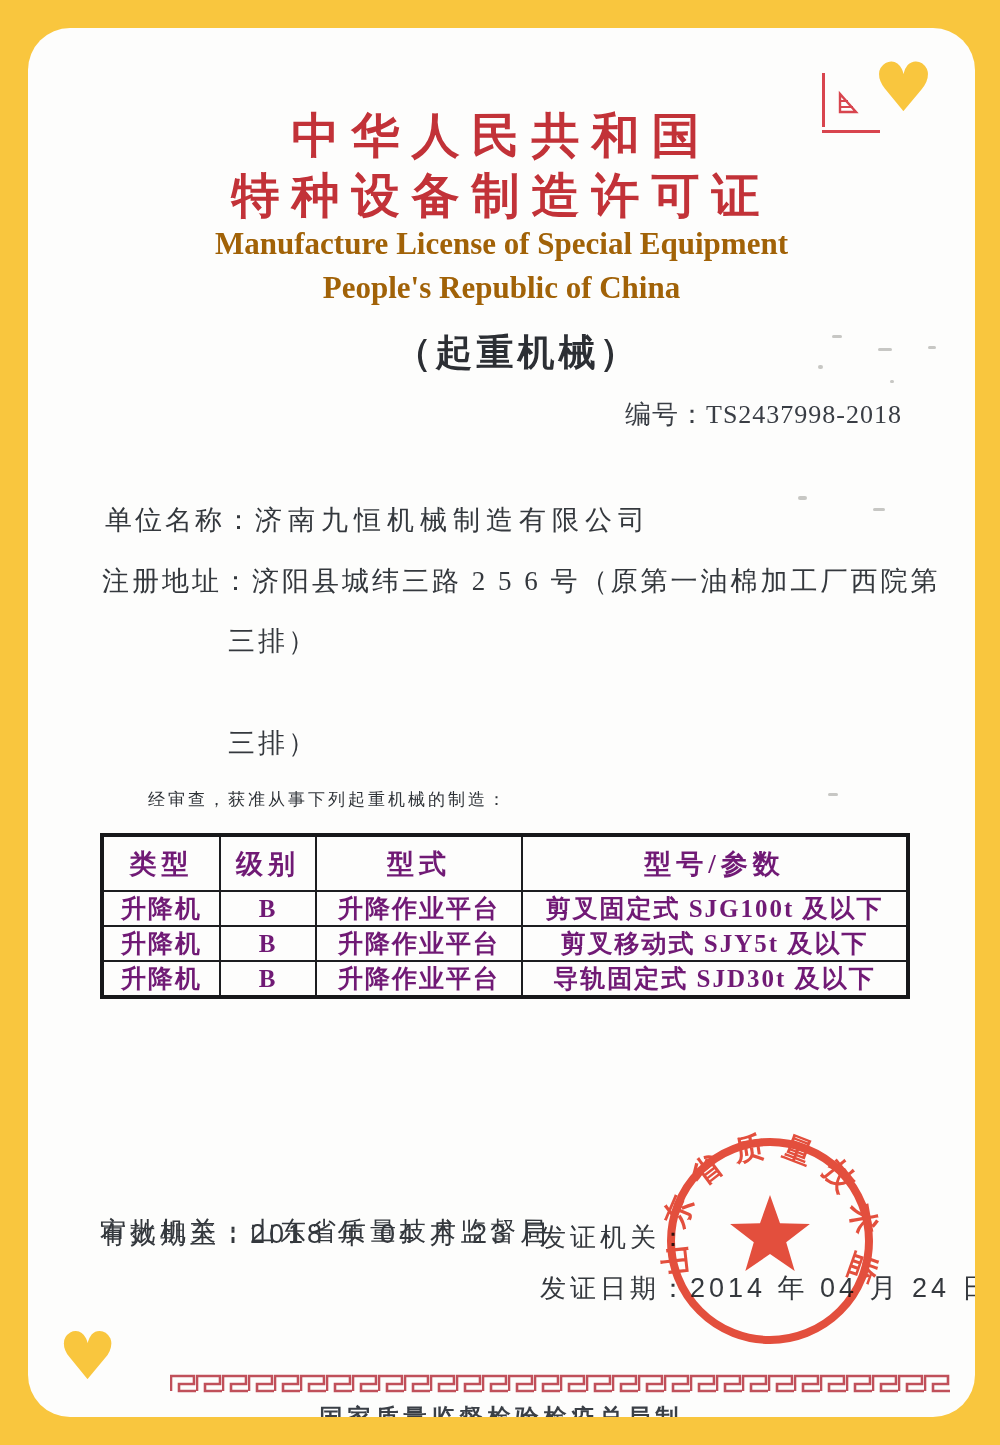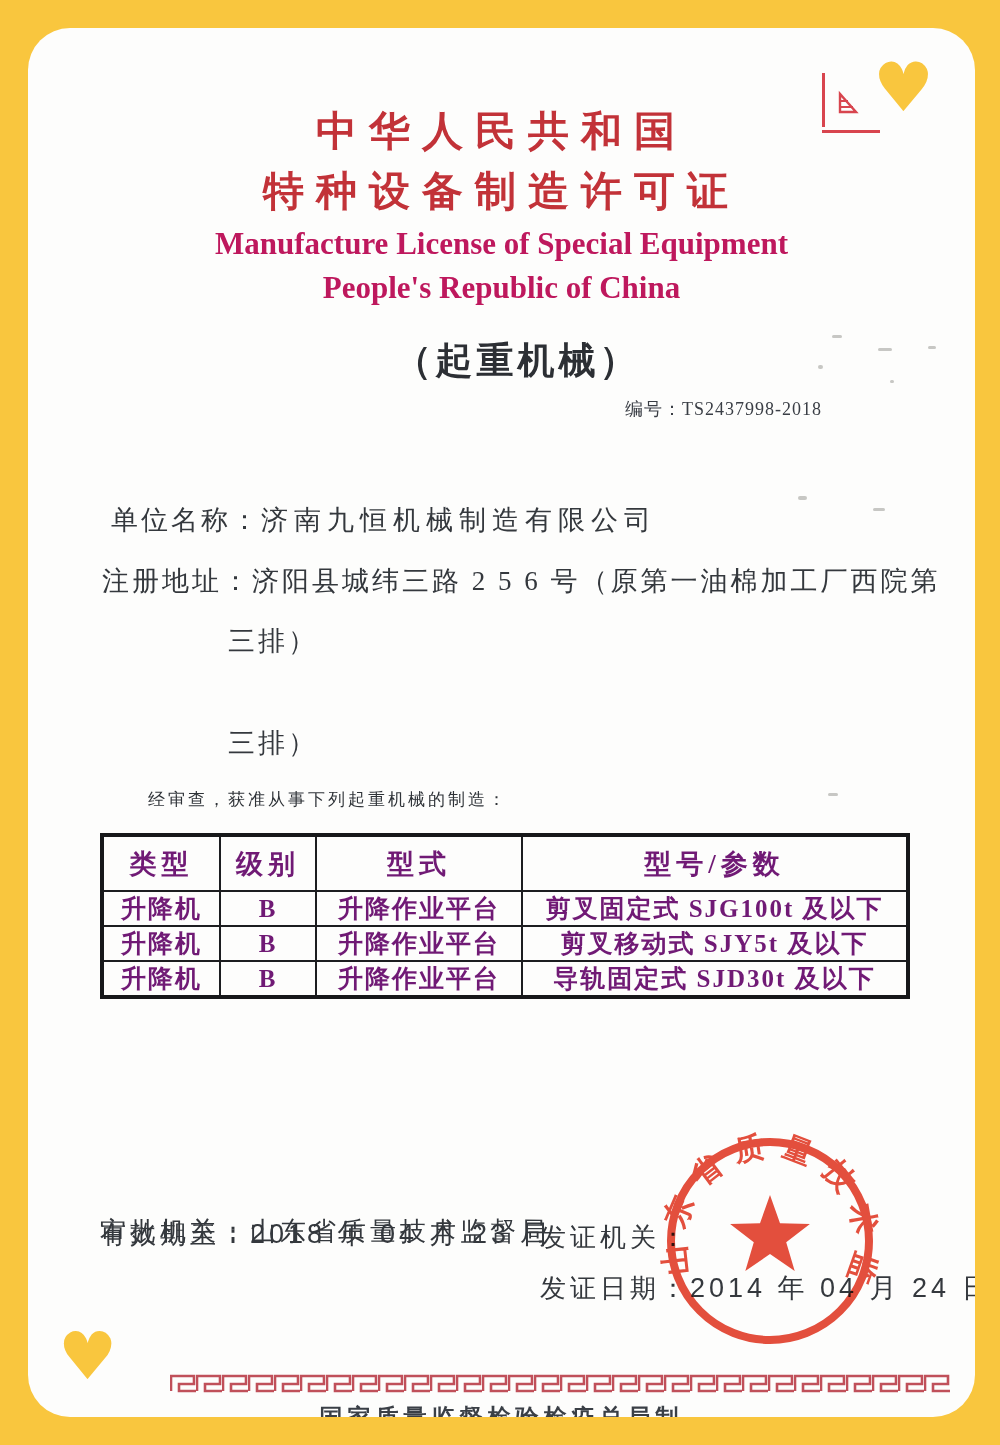--- a/index.html
+++ b/index.html
@@ -17,31 +17,31 @@
   .abs { position:absolute; }
   .heart {
     position:absolute; color:#f9c63e;
     font-family:"DejaVu Sans",sans-serif; line-height:1;
   }
   .corner-mark { position:absolute; left:794px; top:45px; width:58px; height:60px; }
   .corner-mark .v { position:absolute; left:0; top:0; width:3px; height:54px; background:#d8454e; }
   .corner-mark .h { position:absolute; left:0; bottom:0; width:58px; height:3px; background:#d8454e; }
   .title-cn {
     width:100%; text-align:center; color:#c23238; font-weight:bold;
-    font-size:41px; letter-spacing:12px; font-family:"Liberation Serif",serif;
+    font-size:48px; letter-spacing:12px; font-family:"Liberation Serif",serif;
   }
   .title-en {
-    width:100%; text-align:center; color:#be185d; font-weight:bold;
+    width:100%; text-align:center; color:#a16207; font-weight:bold;
     font-size:31px; font-family:"Liberation Serif","DejaVu Serif",serif;
   }
   .category {
     width:100%; text-align:center; color:#2c2f34; font-weight:bold;
     font-size:37px; letter-spacing:4px;
   }
-  .serial { left:597px; top:369px; font-size:18px; color:#3a3e45; letter-spacing:1px; }
+  .serial { left:597px; top:369px; font-size:26px; color:#3a3e45; letter-spacing:1px; }
   .field { font-size:27px; color:#34383d; letter-spacing:3px; white-space:nowrap; }
   .note  { font-size:17px; color:#2f3338; letter-spacing:3px; }
   table.lic {
     position:absolute; left:72px; top:805px; width:806px;
     border-collapse:collapse; table-layout:fixed;
     border:4px solid #17181a;
   }
   table.lic th, table.lic td {
     border:2px solid #1c1d20; text-align:center; color:#701a75;
     font-size:26px; letter-spacing:2px; white-space:nowrap; overflow:hidden;
@@ -72,27 +72,27 @@
       <path d="M4 23 V5 L20 23 Z" fill="none" stroke="#d8454e" stroke-width="2.4"></path>
       <path d="M4 12 H12 M4 18 H17" stroke="#d8454e" stroke-width="2.2"></path>
     </svg>
   </div>
 
   <div class="abs title-cn" style="top:76px;">中华人民共和国</div>
   <div class="abs title-cn" style="top:136px;">特种设备制造许可证</div>
   <div class="abs title-en" style="top:198px;">Manufacture License of Special Equipment</div>
   <div class="abs title-en" style="top:242px;">People's Republic of China</div>
 
-  <div class="abs category" style="top:308px;padding-left:32px;">（起重机械）</div>
+  <div class="abs category" style="top:300px;padding-left:32px;">（起重机械）</div>
 
   <div class="abs serial">
     <span>编号：</span><span>TS2437998-2018</span>
   </div>
 
-  <div class="abs field" style="left:83px; top:474px;">
+  <div class="abs field" style="left:77px; top:474px;">
     <span>单位名称：</span><span style="letter-spacing:6px;">济南九恒机械制造有限公司</span>
   </div>
 
   <div class="abs field" style="left:74px; top:535px;">
     <span>注册地址：</span><span>济阳县城纬三路 2 5 6 号（原第一油棉加工厂西院第</span>
   </div>
   <div class="abs field" style="left:200px; top:595px;">三排）</div>
 
   <div class="abs field" style="left:200px; top:697px;">三排）</div>
 

